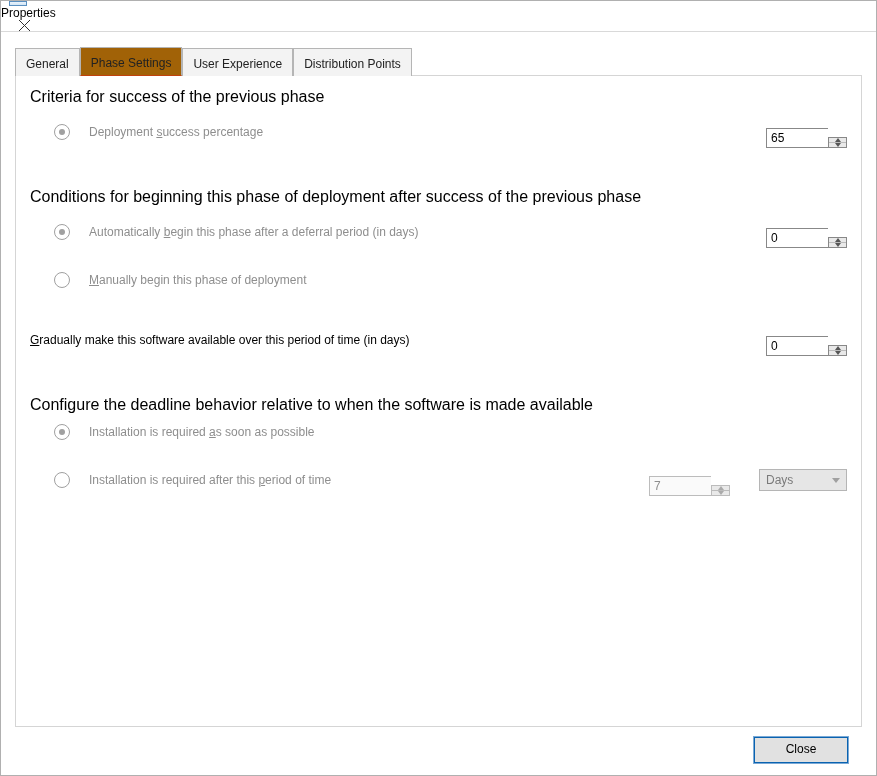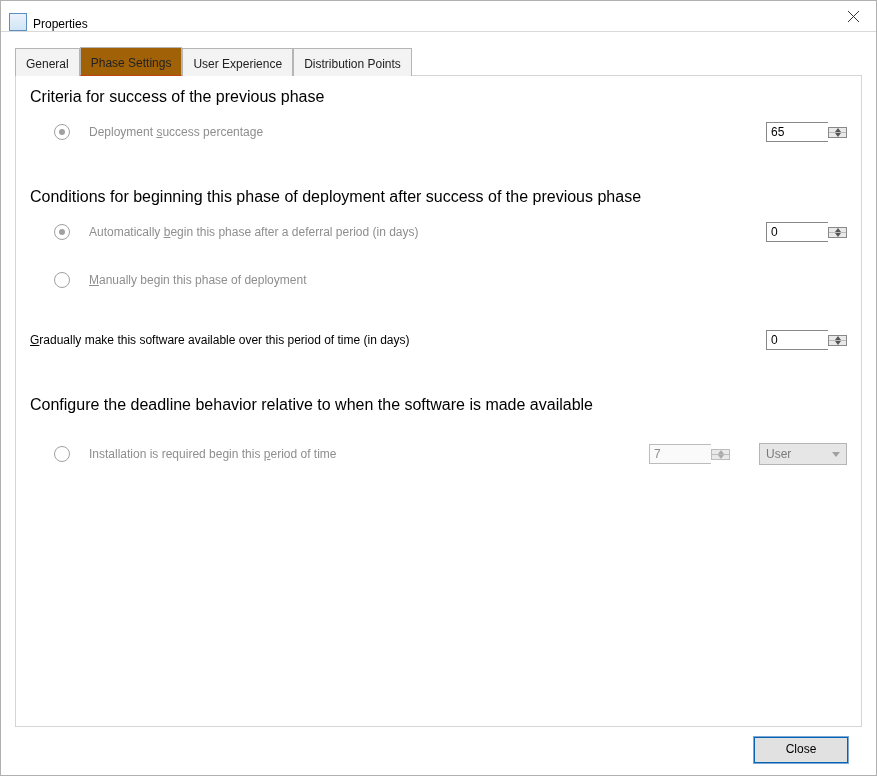--- a/index.html
+++ b/index.html
@@ -1,35 +1,35 @@
 <!DOCTYPE html>
 <html><head>
 <meta charset="utf-8">
 <style>
   html,body{margin:0;padding:0;font-family:"Segoe UI",Tahoma,sans-serif;font-size:12px;color:#000;background:#fff;}
   .window{width:877px;height:776px;border:1px solid #b0b0b0;background:#fff;box-sizing:border-box;position:relative;}
-  .titlebar{height:30px;display:flex;align-items:flex-end;border-bottom:1px solid #d9d9d9;}
+  .titlebar{height:30px;display:flex;align-items:flex-start;border-bottom:1px solid #d9d9d9;flex-direction:column;}
   .titlebar .icon{width:16px;height:16px;margin-left:8px;margin-right:6px;display:inline-block;border:1px solid #5a8fc0;background:linear-gradient(#eaf3fb,#d1e5f6);}
   .titlebar .title{flex:1;font-size:12px;}
   .titlebar .close{width:46px;height:30px;display:flex;align-items:center;justify-content:center;cursor:default;}
   .titlebar .close svg{width:11px;height:11px;stroke:#333;stroke-width:1;}
   .body{padding:14px 14px 0 14px;box-sizing:border-box;}
   .tabstrip{display:flex;align-items:flex-end;position:relative;top:1px;z-index:2;}
   .tab{padding:8px 10px 5px;border:1px solid #b5b5b5;border-bottom:none;background:#f3f3f3;font-size:12px;margin-right:0px;color:#222;cursor:default;}
   .tab.active{background:#a16207;border-bottom:1px solid #c2410c;position:relative;}
   .panel{border:1px solid #d5d5d5;background:#fff;padding:8px 14px 14px 14px;box-sizing:border-box;height:652px;}
   .section-label{font-size:16px;color:#000;margin-top:4px;margin-bottom:10px;}
   .row{display:flex;align-items:center;margin-bottom:10px;}
   .indent{padding-left:24px;gap:11px;}
   .radio{width:14px;height:14px;border:1px solid #a0a0a0;border-radius:50%;margin-right:8px;display:inline-flex;align-items:center;justify-content:center;flex-shrink:0;}
   .radio.sel::after{content:"";width:6px;height:6px;background:#a0a0a0;border-radius:50%;}
   .disabled{color:#8e8e8e;}
   .ul{text-decoration:underline;}
   .grow{flex:1;}
-  .spin{display:flex;align-items:center;height:32px;margin-left:27px;}
+  .spin{display:flex;align-items:flex-end;height:32px;margin-left:27px;}
   .spin input{width:62px;border:1px solid #888;border-right:none;padding:2px 4px;font:inherit;box-sizing:border-box;outline:none;}
   .spin.dis input{color:#8e8e8e;border-color:#bcbcbc;}
   .spin .btns{display:flex;flex-direction:column;border:1px solid #888;width:17px;}
   .spin.dis .btns{border-color:#bcbcbc;}
   .spin .b{flex:1;background:#e9e9e9;display:flex;align-items:center;justify-content:center;}
   .spin .b+.b{border-top:1px solid #bbb;}
   .tri{width:0;height:0;border-left:3px solid transparent;border-right:3px solid transparent;}
   .tri.up{border-bottom:4px solid #555;}
   .tri.dn{border-top:4px solid #555;}
   .spin.dis .tri.up{border-bottom-color:#aaa;}
@@ -132,40 +132,46 @@
               <span class="b">
                 <span class="tri dn"></span>
               </span>
             </span>
         </span>
       </div>
 
       <div class="gap-lg"></div>
 
       <div class="section-label">Configure the deadline behavior relative to when the software is made available</div>
+      <div class="row indent">
+        <span class="radio sel"></span>
+        <span class="disabled">
+          <span>Installation is required </span><span class="ul">a</span><span>s soon as possible</span>
+        </span>
+      </div>
       <div class="gap-md"></div>
       <div class="row indent">
         <span class="radio"></span>
         <span class="disabled">
-          <span>Installation is required begin this </span><span class="ul">p</span><span>eriod of time</span>
+          <span>Installation is required after this </span><span class="ul">p</span><span>eriod of time</span>
         </span>
         <span class="grow"></span>
         <span class="spin dis">
           <input disabled="" value="7" style="">
           <span class="btns">
               <span class="b">
                 <span class="tri up"></span>
               </span>
               <span class="b">
                 <span class="tri dn"></span>
               </span>
             </span>
         </span>
         <span class="combo">
-          <span class="txt">User</span>
+          <span class="txt">Days</span>
           <span class="chev"></span>
         </span>
       </div>
 
     </div>
   </div>
 
   <div class="footer">
     <div class="btn">Close</div>
   </div>

